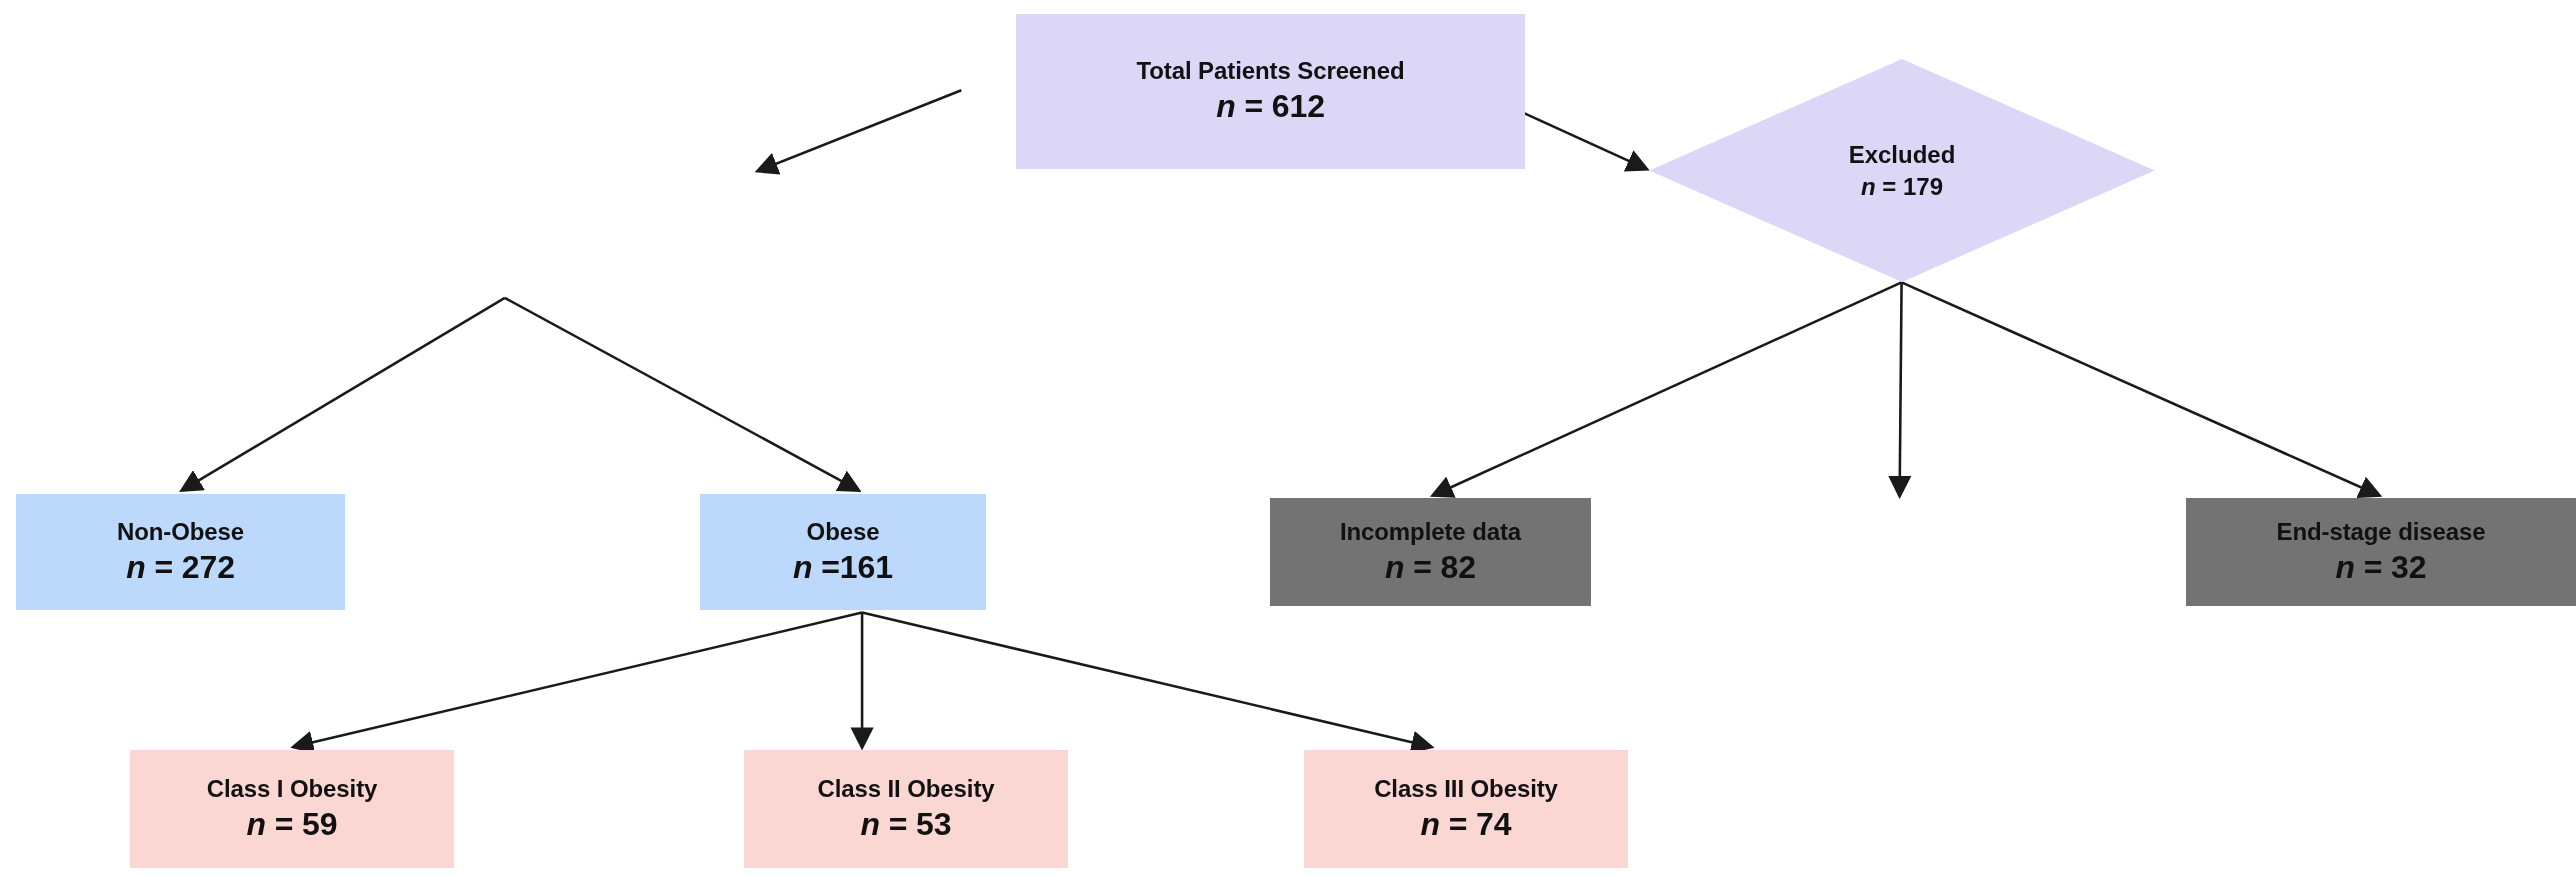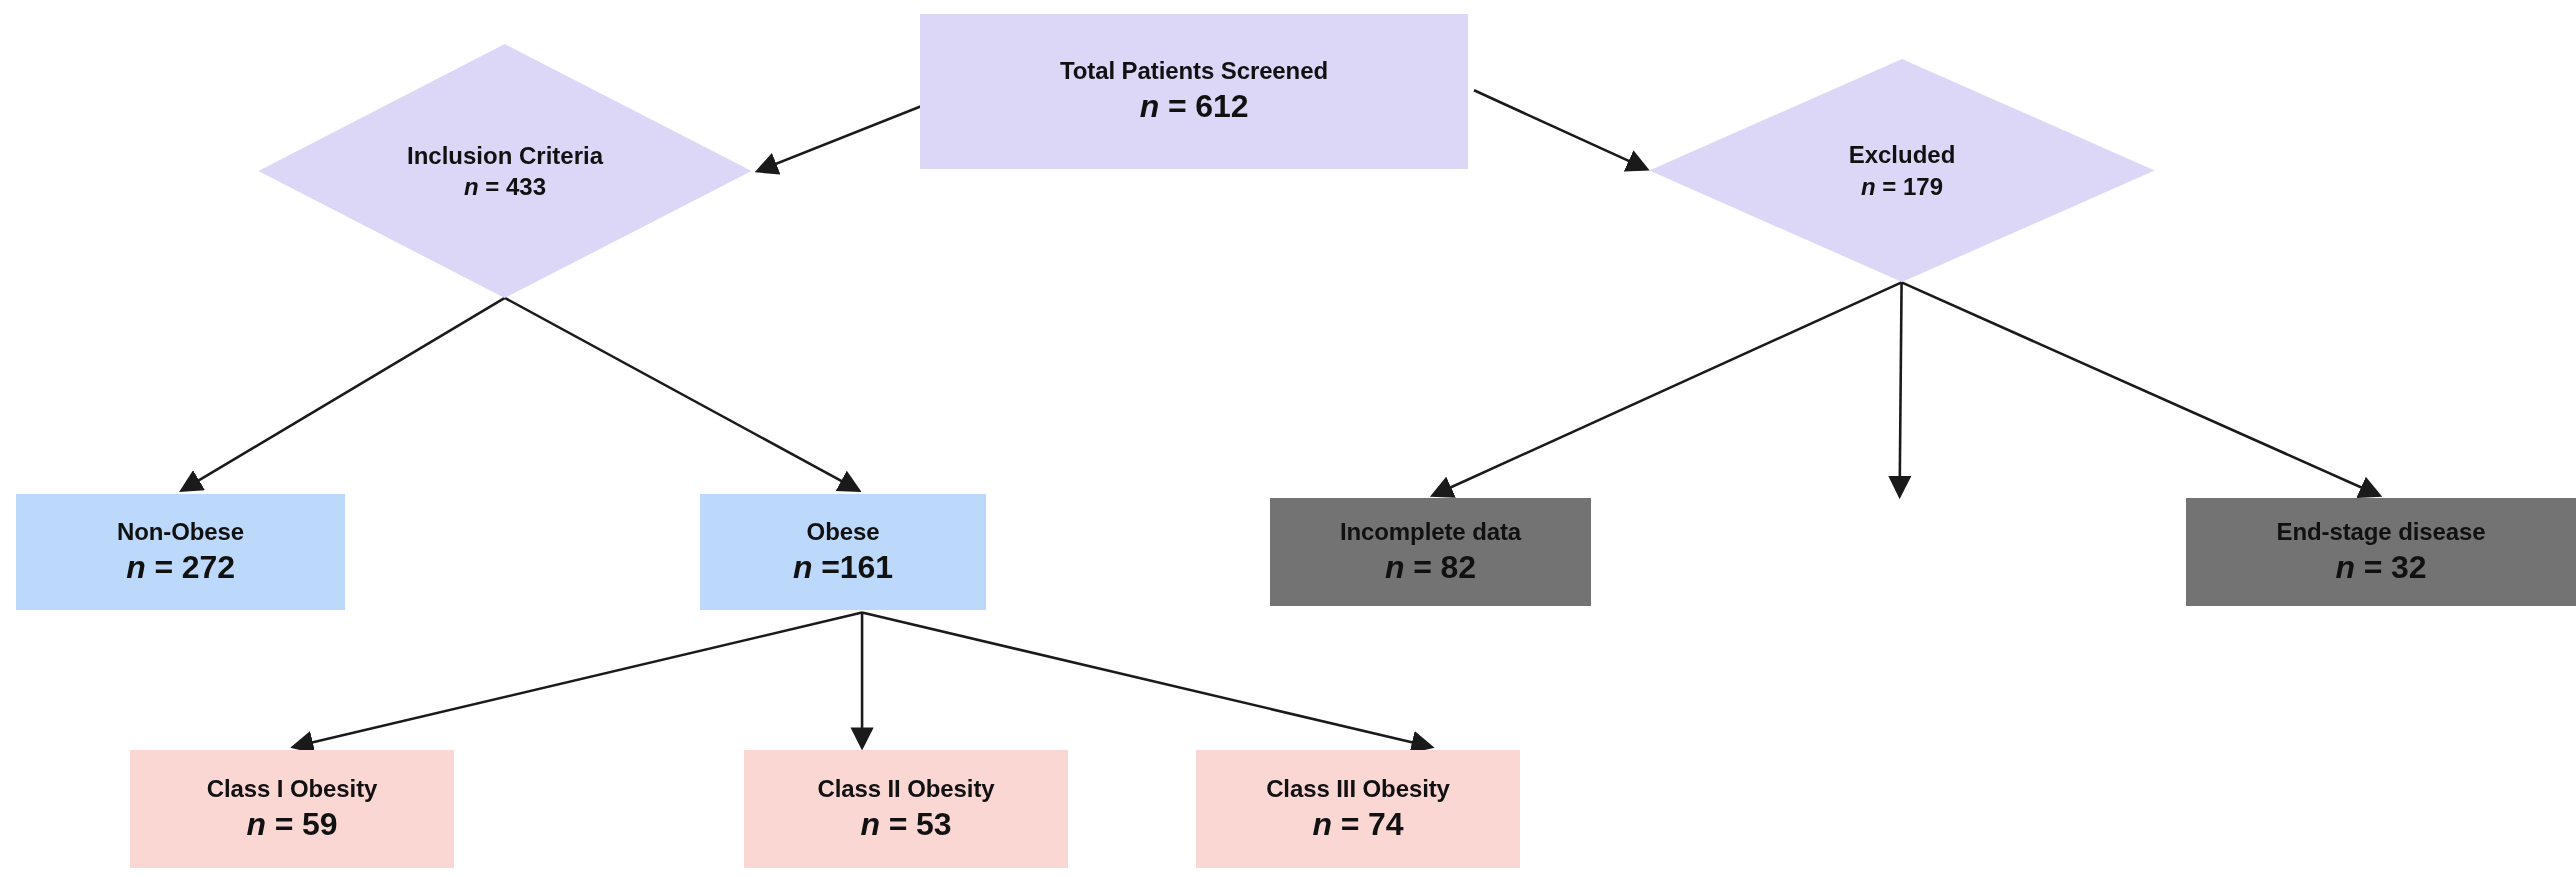--- a/index.html
+++ b/index.html
@@ -106,40 +106,28 @@
 
     <line x1="2948" y1="438" x2="3688" y2="768" stroke="#1a1a1a" stroke-width="4" marker-end="url(#arrow)"></line>
 
     <line x1="1336" y1="950" x2="455" y2="1158" stroke="#1a1a1a" stroke-width="4" marker-end="url(#arrow)"></line>
 
     <line x1="1336" y1="950" x2="1336" y2="1158" stroke="#1a1a1a" stroke-width="4" marker-end="url(#arrow)"></line>
 
     <line x1="1336" y1="950" x2="2218" y2="1158" stroke="#1a1a1a" stroke-width="4" marker-end="url(#arrow)"></line>
   </svg>
 
-  <div class="node rect-purple" style="left:920px; top:14px; width:548px; height:155px;">
+  <div class="node rect-purple" style="left:1016px; top:14px; width:509px; height:155px;">
     <span class="title">Total Patients Screened</span>
     <span class="count">
       <span class="nvar">n</span>
       <span>= 612</span>
     </span>
   </div>
 
-  <div class="diamond" style="left:258px; top:44px; width:494px; height:254px;">
-    <svg width="494" height="254" viewBox="0 0 765 394" xmlns="http://www.w3.org/2000/svg">
-      <polygon points="382,0 765,197 382,394 0,197" fill="#dcd7f7"></polygon>
-    </svg>
-    <span class="dlabel">
-      <span class="title">Inclusion Criteria</span>
-      <span class="count">
-        <span class="nvar">n</span>
-        <span>= 433</span>
-      </span>
-    </span>
-  </div>
 
   <div class="diamond" style="left:1649px; top:59px; width:506px; height:223px;">
     <svg width="506" height="223" viewBox="0 0 784 346" xmlns="http://www.w3.org/2000/svg">
       <polygon points="392,0 784,173 392,346 0,173" fill="#dcd7f7"></polygon>
     </svg>
     <span class="dlabel">
       <span class="title">Excluded</span>
       <span class="count">
         <span class="nvar">n</span>
         <span>= 179</span>
@@ -189,21 +177,21 @@
   </div>
 
   <div class="node rect-pink" style="left:700px; top:750px; width:324px; height:118px;margin-left:44px;">
     <span class="title">Class II Obesity</span>
     <span class="count">
       <span class="nvar">n</span>
       <span>= 53</span>
     </span>
   </div>
 
-  <div class="node rect-pink" style="left:1196px; top:750px; width:324px; height:118px;">
+  <div class="node rect-pink" style="left:1304px; top:750px; width:324px; height:118px;">
     <span class="title">Class III Obesity</span>
     <span class="count">
       <span class="nvar">n</span>
       <span>= 74</span>
     </span>
   </div>
 
 </div>
 
 

